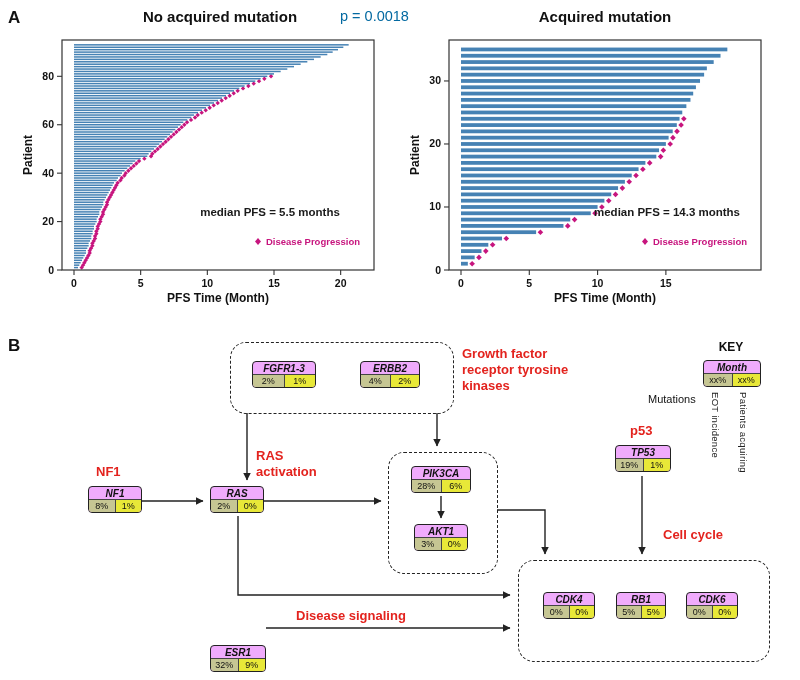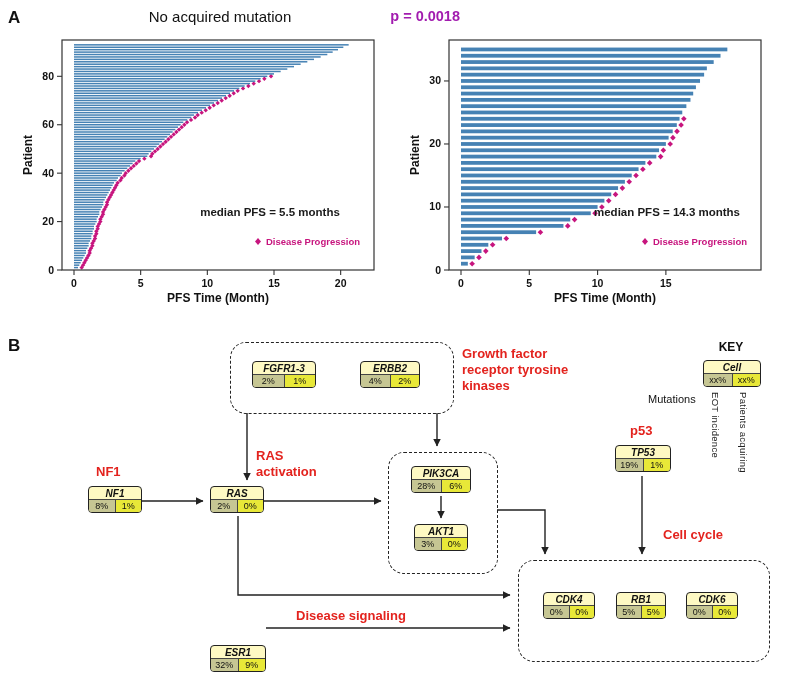--- a/index.html
+++ b/index.html
@@ -1,46 +1,47 @@
 <!DOCTYPE html>
 <html><head>
 <meta charset="utf-8">
 <style>
   html,body{margin:0;padding:0;background:#fff;}
   .figure{position:relative;width:800px;height:680px;background:#ffffff;
     font-family:"Liberation Sans",sans-serif;overflow:hidden;color:#111;}
   .panel-label{position:absolute;font-size:17px;font-weight:700;color:#111;}
-  .chart-title{position:absolute;font-size:15px;font-weight:400;color:#111;text-align:center;}
-  .p-value{position:absolute;font-size:14.5px;font-weight:700;color:#a21caf;text-align:right;}
+  .chart-title{position:absolute;font-size:15px;font-weight:700;color:#111;text-align:center;}
+  .p-value{position:absolute;font-size:14.5px;font-weight:400;color:#0369a1;text-align:left;}
   .chart-svg{position:absolute;}
   .tick{font:600 10.5px "Liberation Sans",sans-serif;fill:#111;}
   .axis-title{font:700 12px "Liberation Sans",sans-serif;fill:#111;}
   .median{font:600 11.5px "Liberation Sans",sans-serif;fill:#1a1a1a;}
   .legend{font:600 9.5px "Liberation Sans",sans-serif;}
   .overlay{position:absolute;left:0;top:0;pointer-events:none;}
   .red-label{position:absolute;color:#E3231E;font-weight:700;font-size:13px;line-height:1.22;}
   .dashed-box{position:absolute;border:1.6px dashed #222;border-radius:16px;background:transparent;}
-  .gene-box{position:absolute;border:1.2px solid #222;border-radius:4px;background:#fef9c3;overflow:hidden;z-index:3;}
+  .gene-box{position:absolute;border:1.2px solid #222;border-radius:4px;background:#f0abfc;overflow:hidden;z-index:3;}
   .gene-name{font-size:10px;font-style:italic;font-weight:700;text-align:center;padding:1px 0 0 0;color:#111;}
   .gene-cells{display:flex;border-top:1px solid #444;}
   .cell{flex:1;font-size:9px;text-align:center;padding:1px 0;color:#111;}
   .cell.eot{background:#c6c693;border-right:1px solid #444;}
   .cell.acq{background:#e8e838;}
   .key-title{position:absolute;font-weight:700;font-size:12px;color:#111;text-align:center;}
   .mutations-label{position:absolute;font-size:11px;color:#111;margin-top:24px;}
   .vertical-label{position:absolute;writing-mode:vertical-rl;font-size:9.5px;color:#222;letter-spacing:.3px;}
 </style>
 </head>
 <body>
 
 <div class="figure">
 
   <div class="panel-label" style="left:8px;top:8px">A</div>
   <div class="chart-title" style="left:60px;top:8px;width:320px">No acquired mutation</div>
   <div class="p-value" style="left:340px;top:8px;width:120px">p = 0.0018</div>
+  <div class="chart-title" style="left:445px;top:8px;width:320px">Acquired mutation</div>
 
   <svg id="chart-left" class="chart-svg" style="left:18px;top:30px" width="378" height="282">
       <rect x="56" y="236.82842105263157" width="4" height="1.5010526315789474" fill="#4682B4"></rect>
       <path d="M61.5,237.57894736842104L63.7,235.37894736842105L65.9,237.57894736842104L63.7,239.77894736842103Z" fill="#C7157E"></path>
       <rect x="56" y="234.40736842105264" width="5.333333333333334" height="1.5010526315789474" fill="#4682B4"></rect>
       <path d="M62.83333333333333,235.1578947368421L65.03333333333333,232.95789473684212L67.23333333333333,235.1578947368421L65.03333333333333,237.3578947368421Z" fill="#C7157E"></path>
       <rect x="56" y="231.98631578947368" width="6.666666666666667" height="1.5010526315789474" fill="#4682B4"></rect>
       <path d="M64.16666666666666,232.73684210526315L66.36666666666666,230.53684210526316L68.56666666666666,232.73684210526315L66.36666666666666,234.93684210526314Z" fill="#C7157E"></path>
       <rect x="56" y="229.56526315789475" width="8" height="1.5010526315789474" fill="#4682B4"></rect>
       <path d="M65.5,230.31578947368422L67.7,228.11578947368423L69.9,230.31578947368422L67.7,232.5157894736842Z" fill="#C7157E"></path>
@@ -348,21 +349,21 @@
   <div class="red-label" style="left:256px;top:448px;width:80px">RAS activation</div>
   <div class="red-label" style="left:462px;top:346px;width:118px">Growth factor receptor tyrosine kinases</div>
   <div class="red-label" style="left:630px;top:423px">p53</div>
   <div class="red-label" style="left:663px;top:527px;white-space:nowrap">Cell cycle</div>
   <div class="red-label" style="left:296px;top:608px;white-space:nowrap">Disease signaling</div>
   <div class="red-label" style="left:96px;top:464px">NF1</div>
 
   <div class="key-title" style="left:713px;top:340px;width:36px">KEY</div>
   <div class="mutations-label" style="left:648px;top:369px">Mutations</div>
   <div class="gene-box" style="left:703px;top:360px;width:56px">
-    <div class="gene-name">Cell</div>
+    <div class="gene-name">Month</div>
     <div class="gene-cells">
       <div class="cell eot">xx%</div>
       <div class="cell acq">xx%</div>
     </div>
   </div>
   <div class="vertical-label" style="left:710px;top:392px">EOT incidence</div>
   <div class="vertical-label" style="left:738px;top:392px">Patients acquiring</div>
 
   <div class="gene-box" style="left:252px;top:361px;width:62px">
     <div class="gene-name">FGFR1-3</div>

